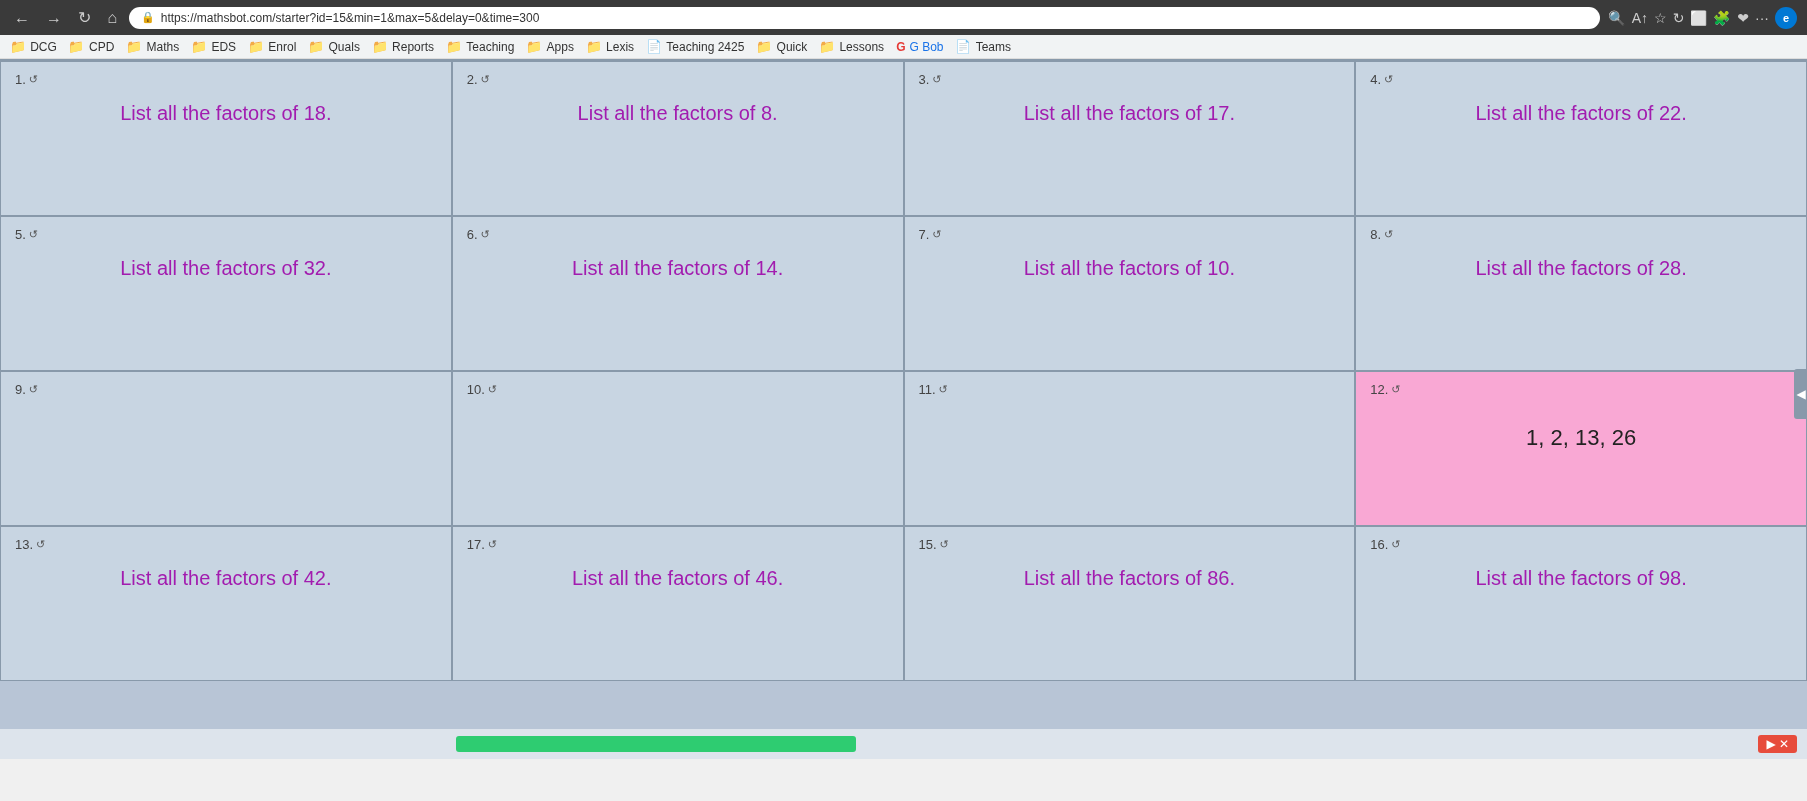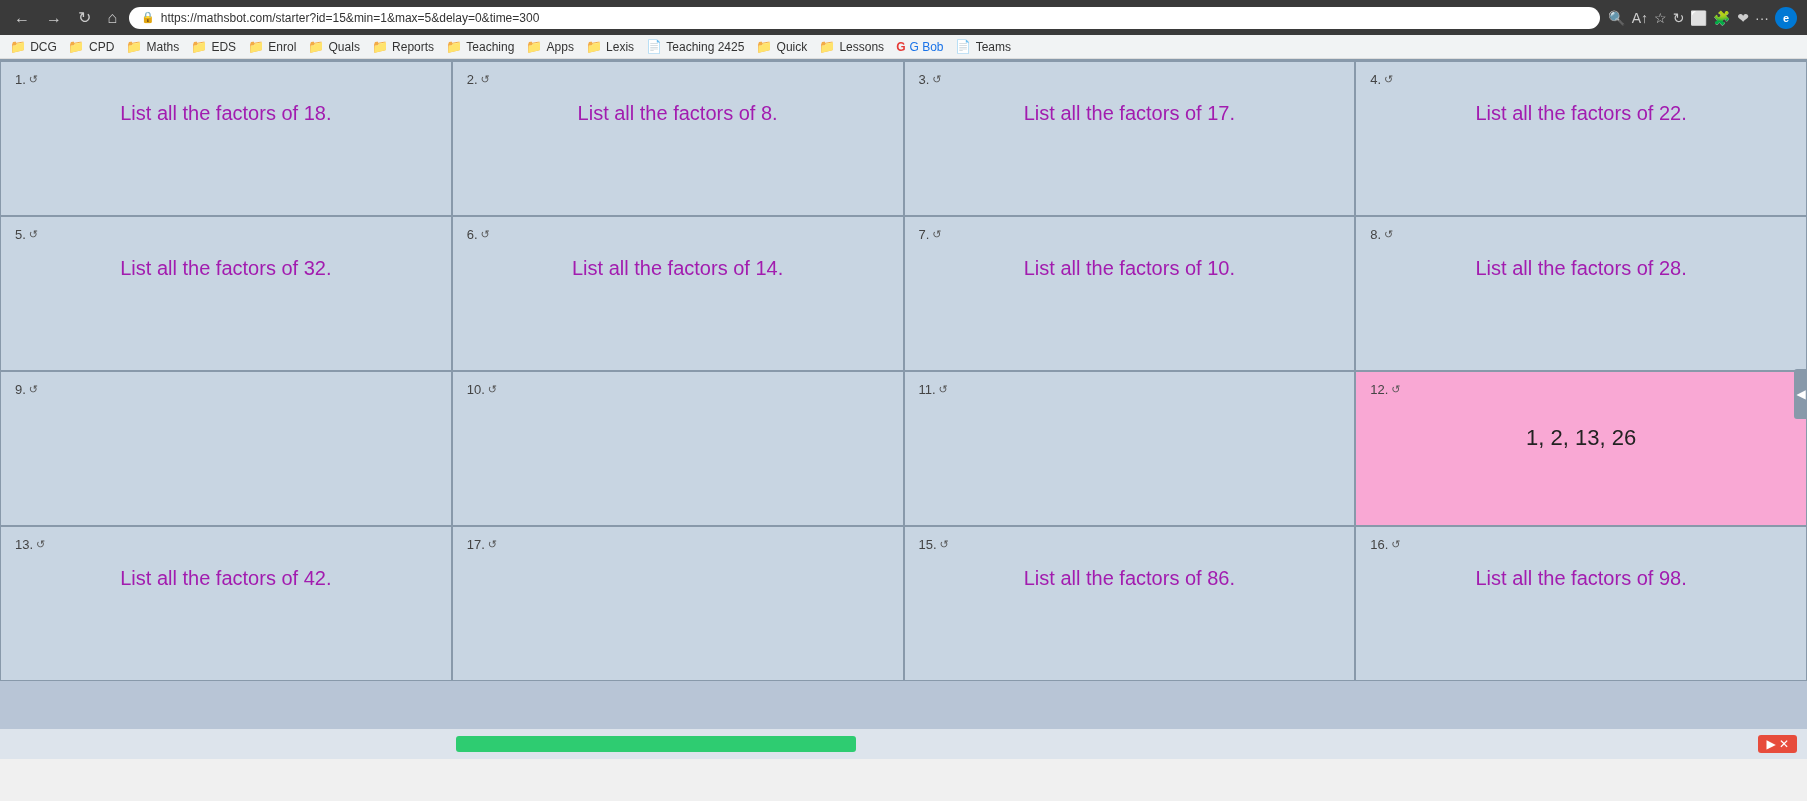--- a/index.html
+++ b/index.html
@@ -232,20 +232,21 @@
         <span class="refresh-icon">↺</span>
       </div>
       <div class="card-text">List all the factors of 42.</div>
     </div>
 
     <div class="question-card">
       <div class="card-number">
         <span>17.</span>
         <span class="refresh-icon">↺</span>
       </div>
+      <div class="card-text">List all the factors of 46.</div>
     </div>
 
     <div class="question-card">
       <div class="card-number">
         <span>15.</span>
         <span class="refresh-icon">↺</span>
       </div>
       <div class="card-text">List all the factors of 86.</div>
     </div>
 

